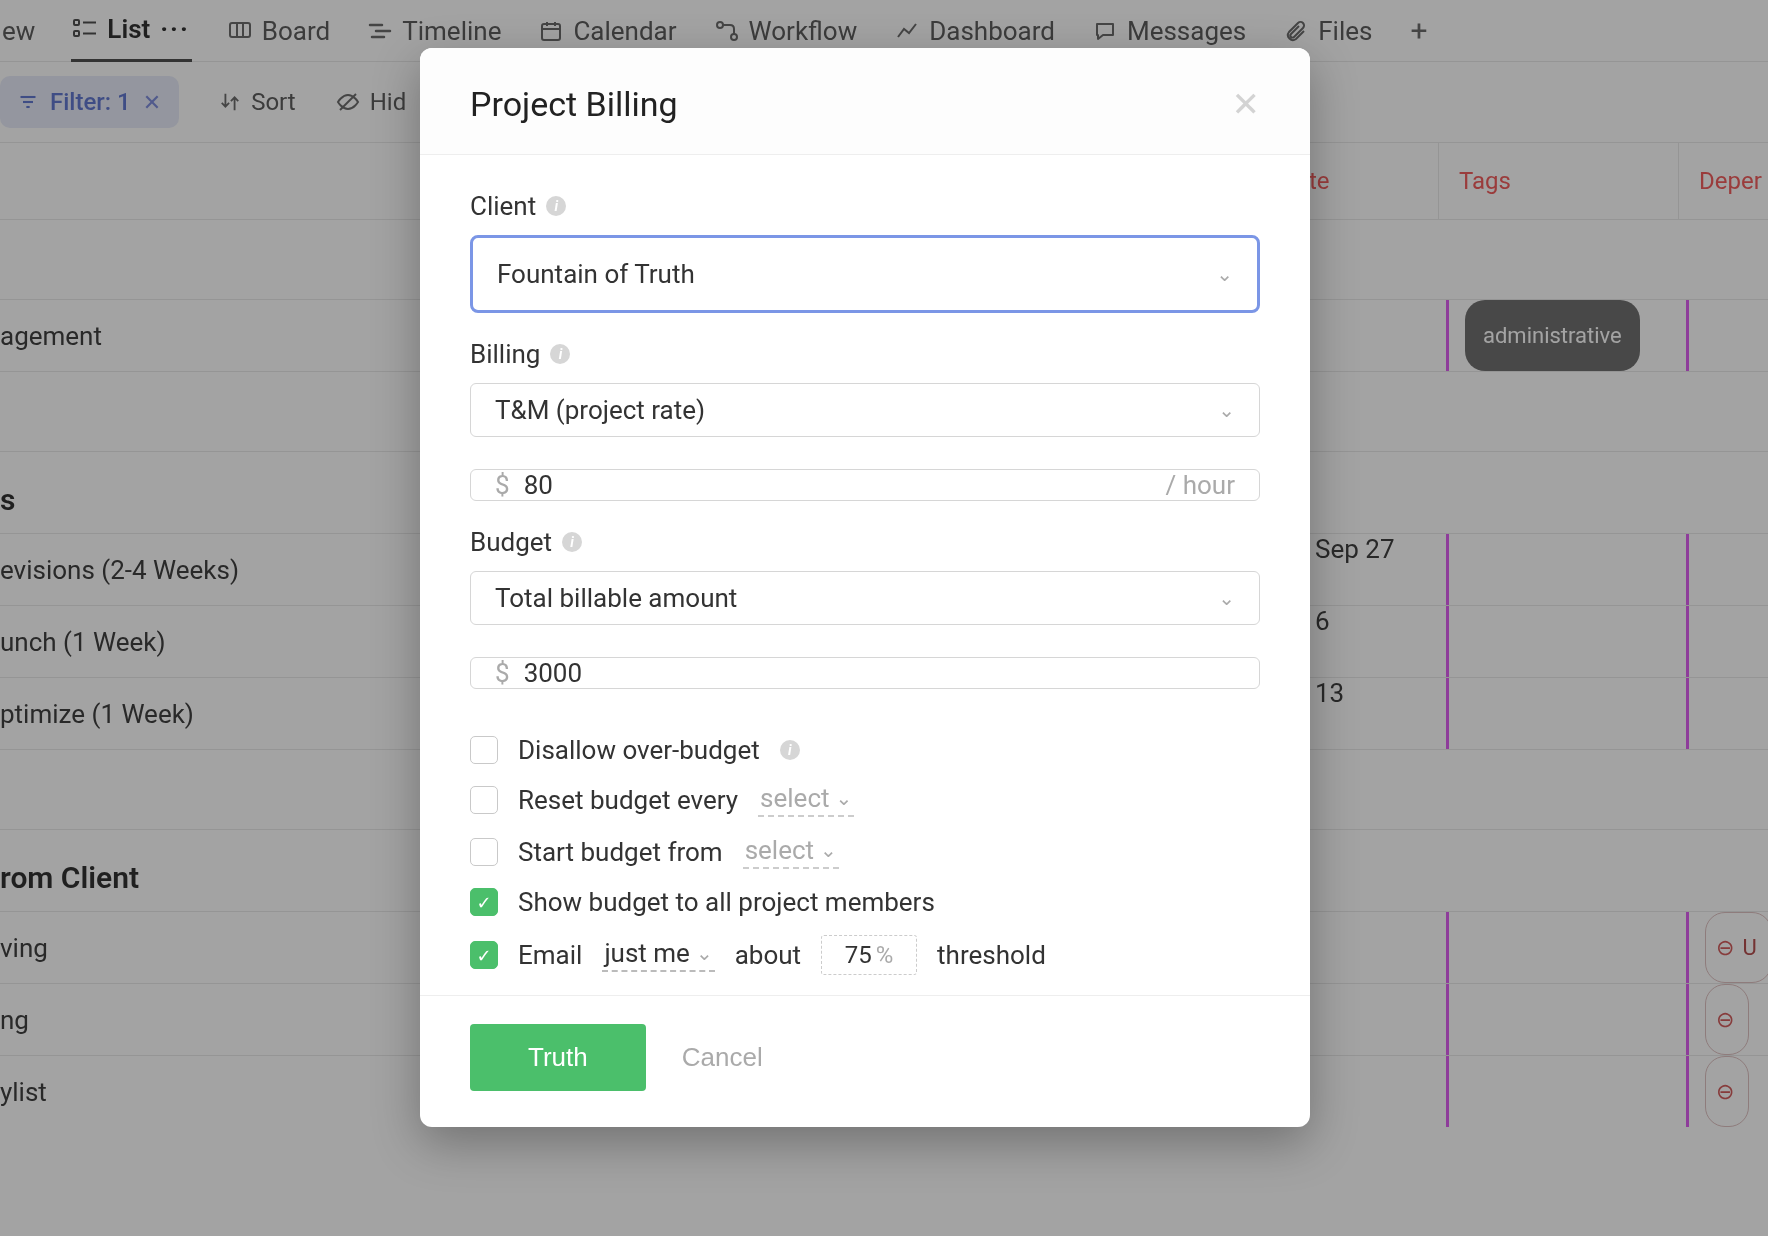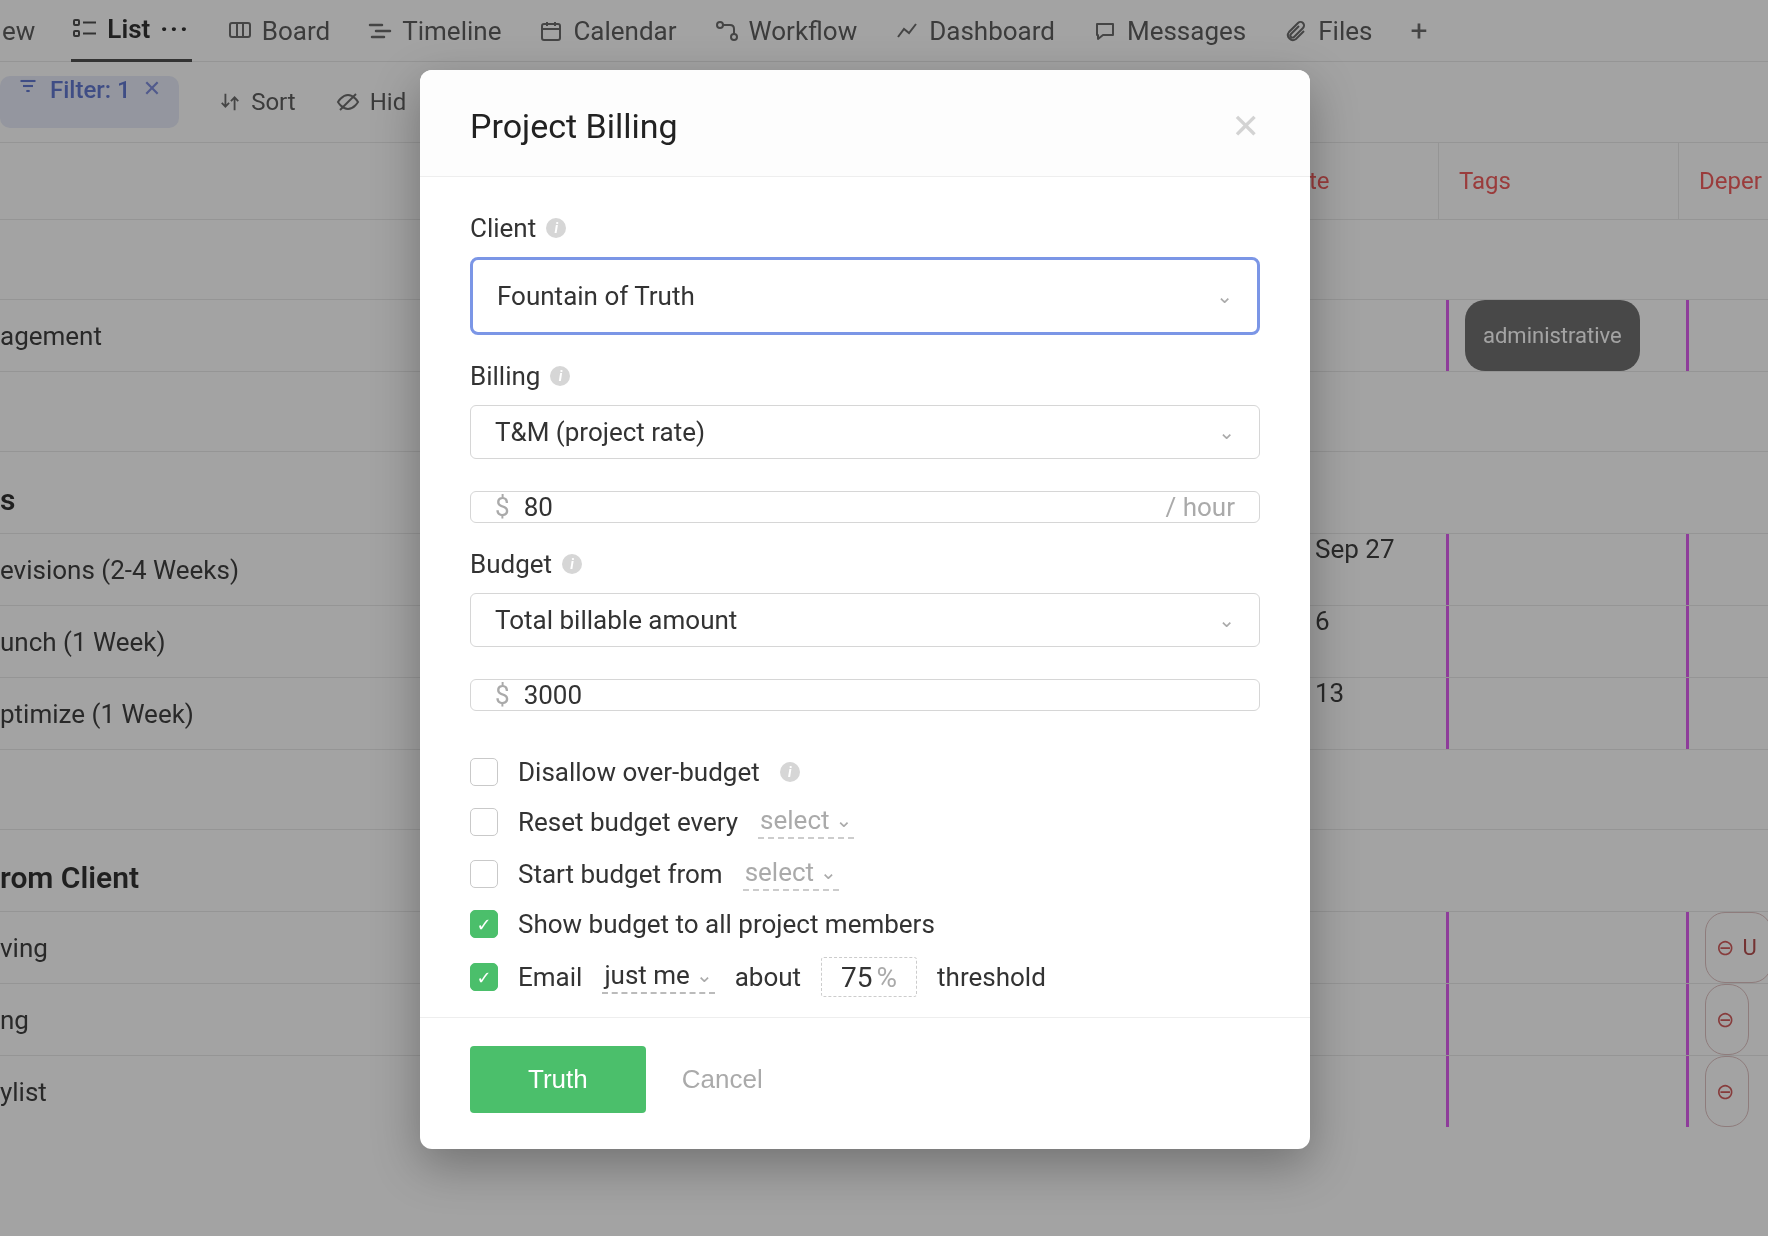--- a/index.html
+++ b/index.html
@@ -3,36 +3,36 @@
 <meta charset="utf-8">
 <style>
   * { box-sizing: border-box; margin: 0; padding: 0; }
   html, body { width: 1768px; height: 1236px; font-family: -apple-system, BlinkMacSystemFont, "Segoe UI", Roboto, Helvetica, Arial, sans-serif; overflow: hidden; background: #fff; color: #333; }
   .bg { position: absolute; inset: 0; }
   .topnav { display: flex; align-items: center; height: 62px; padding: 0 0 0 0; gap: 34px; border-bottom: 1px solid #e5e5e5; font-size: 26px; color: #444; }
   .topnav .tab { display: inline-flex; align-items: center; gap: 10px; padding: 0 2px; height: 62px; cursor: pointer; color: #444; }
   .topnav .tab.active { font-weight: 600; color: #111; border-bottom: 3px solid #333; }
   .topnav .ico { width: 24px; height: 24px; display: inline-block; }
   .toolbar { display: flex; align-items: center; gap: 40px; height: 80px; padding-left: 0; }
-  .filter-chip { display: inline-flex; gap: 12px; height: 52px; padding: 0 18px; background: #e3e8f7; border-radius: 10px; color: #4a63c8; font-size: 24px; font-weight: 500; }
+  .filter-chip { display: inline-flex; align-items: center; gap: 12px; height: 52px; padding: 0 18px; background: #e3e8f7; border-radius: 10px; color: #4a63c8; font-size: 24px; font-weight: 500; }
   .filter-chip .x { font-size: 22px; color: #6b7bd6; }
   .toolbar-item { display: inline-flex; align-items: center; gap: 10px; color: #444; font-size: 24px; }
   .grid { border-top: 1px solid #e5e5e5; }
   .grid .headerrow { display: flex; height: 76px; align-items: center; font-size: 24px; color: #ef4444; justify-content: flex-end; }
   .grid .colspacer { flex: 0 0 1296px; }
   .grid .col { flex: 0 0 240px; padding-left: 20px; border-left: 1px solid #e5e5e5; height: 100%; display: flex; align-items: center; }
   .grid .row { display: flex; height: 72px; align-items: center; border-top: 1px solid #e5e5e5; font-size: 26px; color: #222; }
   .grid .row .left { flex: 0 0 1296px; padding-left: 0; }
   .grid .row .c { flex: 0 0 240px; padding-left: 16px; border-left: 3px solid #d946ef; height: 100%; display: flex; }
   .grid .spacer { height: 80px; border-top: 1px solid #e5e5e5; }
   .grid .section { padding: 30px 0 16px 0; font-size: 30px; font-weight: 600; color: #111; border-top: 1px solid #e5e5e5; }
   .tagpill { display: inline-flex; align-items: center; padding: 4px 18px; border-radius: 20px; background: #5a5a5a; color: #fff; font-size: 22px; }
   .warnpill { display: inline-flex; align-items: center; gap: 8px; padding: 3px 14px 3px 10px; border-radius: 20px; border: 1.5px solid #d9b8b8; color: #a33; font-size: 22px; }
   .overlay { position: absolute; inset: 0; background: rgba(50,50,50,0.45); }
-  .modal { position: absolute; left: 420px; top: 48px; width: 890px; background: #fff; border-radius: 12px; box-shadow: 0 16px 48px rgba(0,0,0,0.3); overflow: hidden; margin-top: 22px; }
+  .modal { position: absolute; left: 420px; top: 48px; width: 890px; background: #fff; border-radius: 12px; box-shadow: 0 16px 48px rgba(0,0,0,0.3); overflow: hidden; }
   .modal-header { display: flex; align-items: center; justify-content: space-between; padding: 36px 50px 30px 50px; background: #fdfdfd; border-bottom: 1px solid #eee; }
   .modal-title { font-size: 34px; font-weight: 400; color: #222; }
   .modal-close { color: #d3d3d3; font-size: 34px; cursor: pointer; }
   .modal-body { padding: 36px 50px 20px 50px; }
   .field-label { display: flex; align-items: center; gap: 10px; font-size: 26px; color: #333; margin-bottom: 14px; margin-top: 26px; }
   .field-label:first-child { margin-top: 0; }
   .info-ico { width: 20px; height: 20px; border-radius: 50%; background: #d6d6d6; color: #fff; font-size: 14px; display: inline-flex; align-items: center; justify-content: center; font-weight: bold; font-style: italic; }
   .select-input { width: 100%; height: 78px; border: 1px solid #d6d6d6; border-radius: 6px; padding: 11px 24px; font-size: 26px; color: #333; display: flex; align-items: center; justify-content: space-between; background: #fff; }
   .select-input.focused { border: 3px solid #7b96e6; border-radius: 8px; }
   .chev { color: #aaa; font-size: 20px; }
@@ -40,21 +40,21 @@
   .row2 > * { flex: 1; }
   .money-input { width: 100%; height: 78px; border: 1px solid #d6d6d6; border-radius: 6px; padding: 0 24px; font-size: 26px; color: #333; display: flex; align-items: center; gap: 14px; background: #fff; }
   .money-input .curr { color: #aaa; }
   .money-input .suffix { margin-left: auto; color: #aaa; }
   .checks { margin-top: 46px; display: flex; flex-direction: column; gap: 18px; text-align: right; }
   .checkrow { display: flex; align-items: center; gap: 20px; font-size: 26px; color: #333; }
   .checkbox { width: 28px; height: 28px; border: 1.5px solid #c9c9c9; border-radius: 5px; background: #fff; display: inline-flex; align-items: center; justify-content: center; flex-shrink: 0; }
   .checkbox.checked { background: #4bbf6b; border-color: #4bbf6b; color: #fff; font-size: 18px; }
   .inline-select { color: #aaa; border-bottom: 2px dashed #ccc; padding: 0 2px 2px 2px; display: inline-flex; align-items: center; gap: 6px; }
   .inline-select.dark { color: #333; border-bottom-color: #bbb; }
-  .mini-input { width: 96px; height: 40px; border: 1px dashed #ccc; border-radius: 3px; display: inline-flex; align-items: center; justify-content: center; gap: 4px; font-size: 28px; }
+  .mini-input { width: 96px; height: 40px; border: 1px dashed #ccc; border-radius: 3px; display: inline-flex; align-items: center; justify-content: center; gap: 4px; font-size: 24px; }
   .mini-input .pct { color: #aaa; }
   .modal-footer { border-top: 1px solid #eee; padding: 28px 50px 36px 50px; display: flex; align-items: center; gap: 36px; }
   .btn-save { background: #4bbf6b; color: #fff; border: none; padding: 18px 58px; font-size: 26px; border-radius: 4px; cursor: pointer; }
   .btn-cancel { background: none; border: none; color: #aaa; font-size: 26px; cursor: pointer; }
   svg { display: block; }
 </style>
 </head>
 <body>
 
 <div class="bg">

